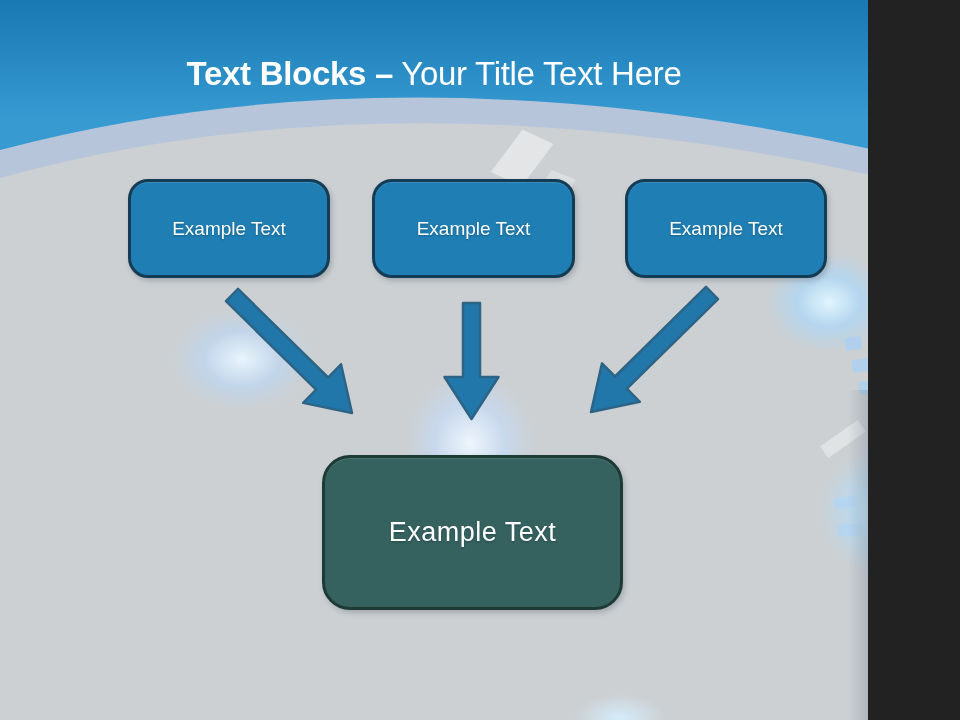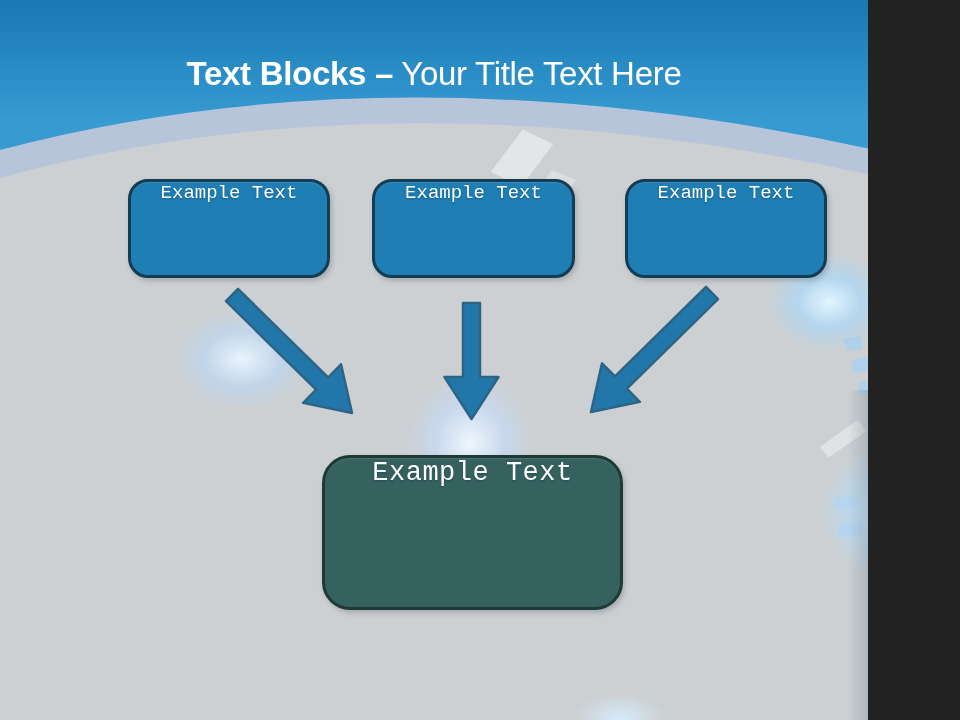--- a/index.html
+++ b/index.html
@@ -36,28 +36,27 @@
   
   .header-svg{position:absolute;left:0;top:0;pointer-events:none;}
   .slide-title{
     position:absolute;left:0;top:55px;width:100%;margin:0;
     text-align:center;color:var(--title-text,#ffffff);
     font-size:33px;font-weight:400;letter-spacing:-0.3px;
   }
   .slide-title .t-bold{font-weight:700;}
   
   .block{
-    position:absolute;display:flex;justify-content:center;
+    position:absolute;display:flex;align-items:center;justify-content:center;
     background:var(--block-fill,#1f7eb3);
     border:3px solid var(--block-border,#153c55);
     border-radius:20px;box-sizing:border-box;
     color:var(--block-text,#ffffff);font-size:19px;
     text-shadow:0 1px 2px rgba(0,40,60,.35);
     box-shadow:2px 3px 5px rgba(92,104,114,.35), inset 0 1px 0 rgba(255,255,255,.12);
-    font-family:Liberation Mono, monospace;
   }
   .b1{left:128px;top:179px;width:202px;height:99px;}
   .b2{left:372px;top:179px;width:203px;height:99px;}
   .b3{left:625px;top:179px;width:202px;height:99px;}
   .result{
     left:322px;top:455px;width:301px;height:155px;border-radius:28px;
     background:var(--result-fill,#35615e);
     border:3px solid var(--result-border,#1d3a35);
     font-size:27px;letter-spacing:0.5px;
   }

